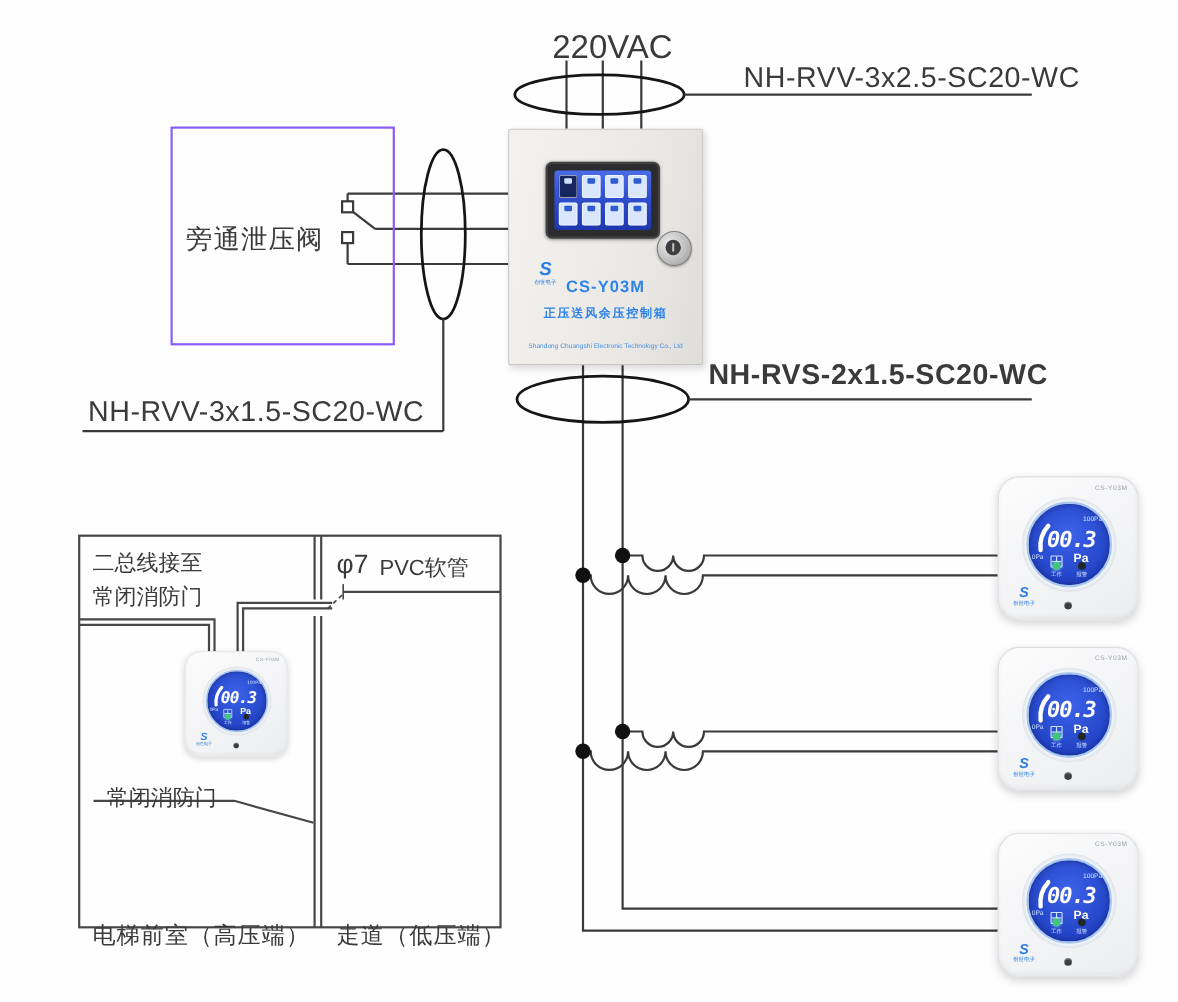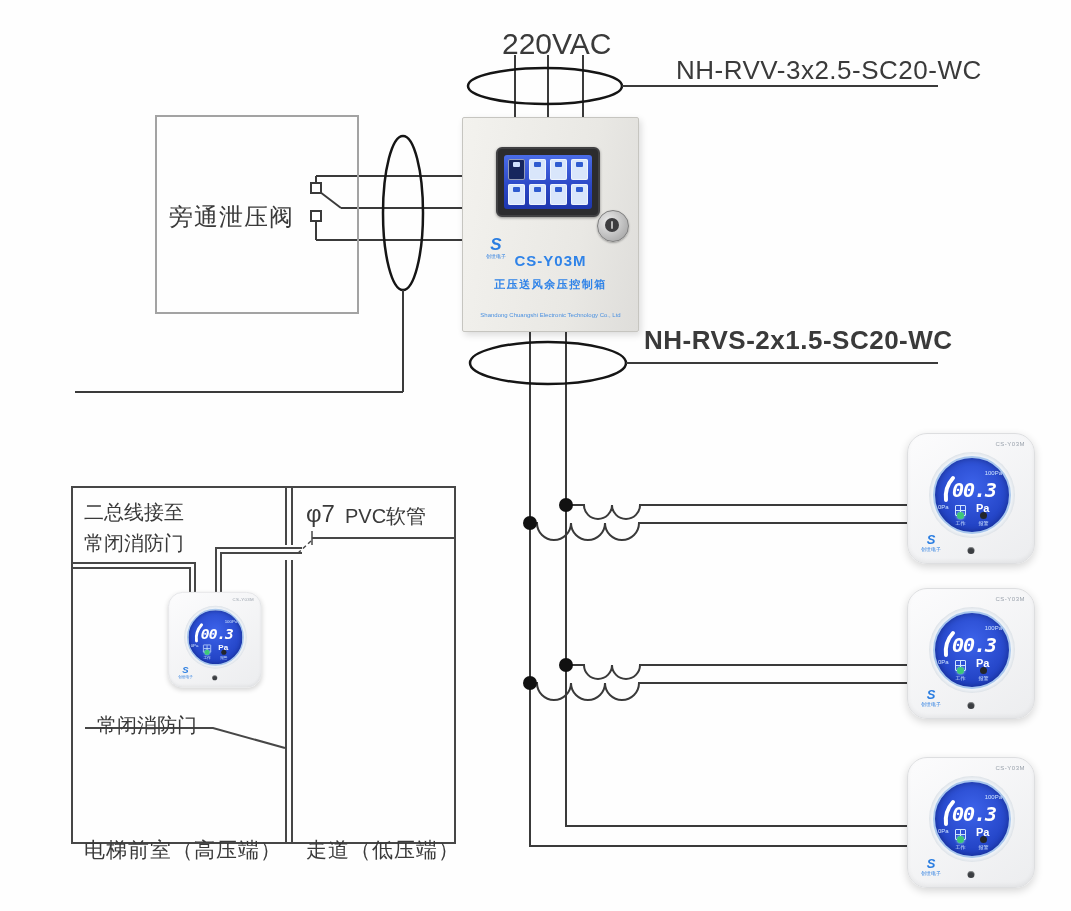--- a/index.html
+++ b/index.html
@@ -6,21 +6,21 @@
   .stage{position:relative;width:1071px;height:911px;background:#fefefe;overflow:hidden;
          font-family:"Liberation Sans",sans-serif;color:#3a3a3a;}
   svg.wires{position:absolute;left:0;top:0;z-index:1;}
   .txt{position:absolute;z-index:2;white-space:nowrap;color:#3a3a3a;}
   .lbl-cable{font-size:26px;letter-spacing:.5px;}
   .lbl-power{font-size:30px;}
   .lbl-cn{font-size:20px;}
 
   
   .bypass-box{position:absolute;left:155px;top:115px;width:200px;height:195px;
-              border:2px solid #a3a3a3;z-index:2;background:transparent;}
+              border:2px solid #8b5cf6;z-index:2;background:transparent;}
   .bypass-label{position:absolute;left:12px;top:84px;font-size:24px;letter-spacing:1px;}
 
   
   .room-lbl{font-size:21px;letter-spacing:1px;margin-top:32px;}
 
   
   .control-box{position:absolute;left:462px;top:117px;width:175px;height:213px;z-index:3;
                background:linear-gradient(100deg,#f3f2ee,#e9e8e4 65%,#deddda);
                border:1px solid #c6c5c0;border-radius:2px;
                box-shadow:2px 3px 7px rgba(0,0,0,.14);}
@@ -156,20 +156,21 @@
       <path d="M312 538 H455" stroke-width="2" fill="none"></path>
       <path d="M312 531 V545" stroke-width="1.5" fill="none"></path>
       <path d="M311 541 L297 554" stroke-width="1.5" stroke-dasharray="4 3" fill="none"></path>
     </g>
     <path d="M85 728 H213 L285 748" stroke="#474747" stroke-width="2" fill="none"></path>
   </svg>
 
   <div class="txt lbl-power" style="left:502px;top:27px;">220VAC</div>
   <div class="txt lbl-cable" style="left:656px;top:55px;margin-left:20px;">NH-RVV-3x2.5-SC20-WC</div>
   <div class="txt lbl-cable" style="left:644px;top:325px;font-weight:bold;">NH-RVS-2x1.5-SC20-WC</div>
+  <div class="txt lbl-cable" style="left:80px;top:359px;">NH-RVV-3x1.5-SC20-WC</div>
 
   <div class="bypass-box">
     <div class="bypass-label">旁通泄压阀</div>
   </div>
 
   <div class="control-box">
     <div class="screen-frame">
       <div class="screen-bg">
         <div class="ic dark"></div>
         <div class="ic"></div>

